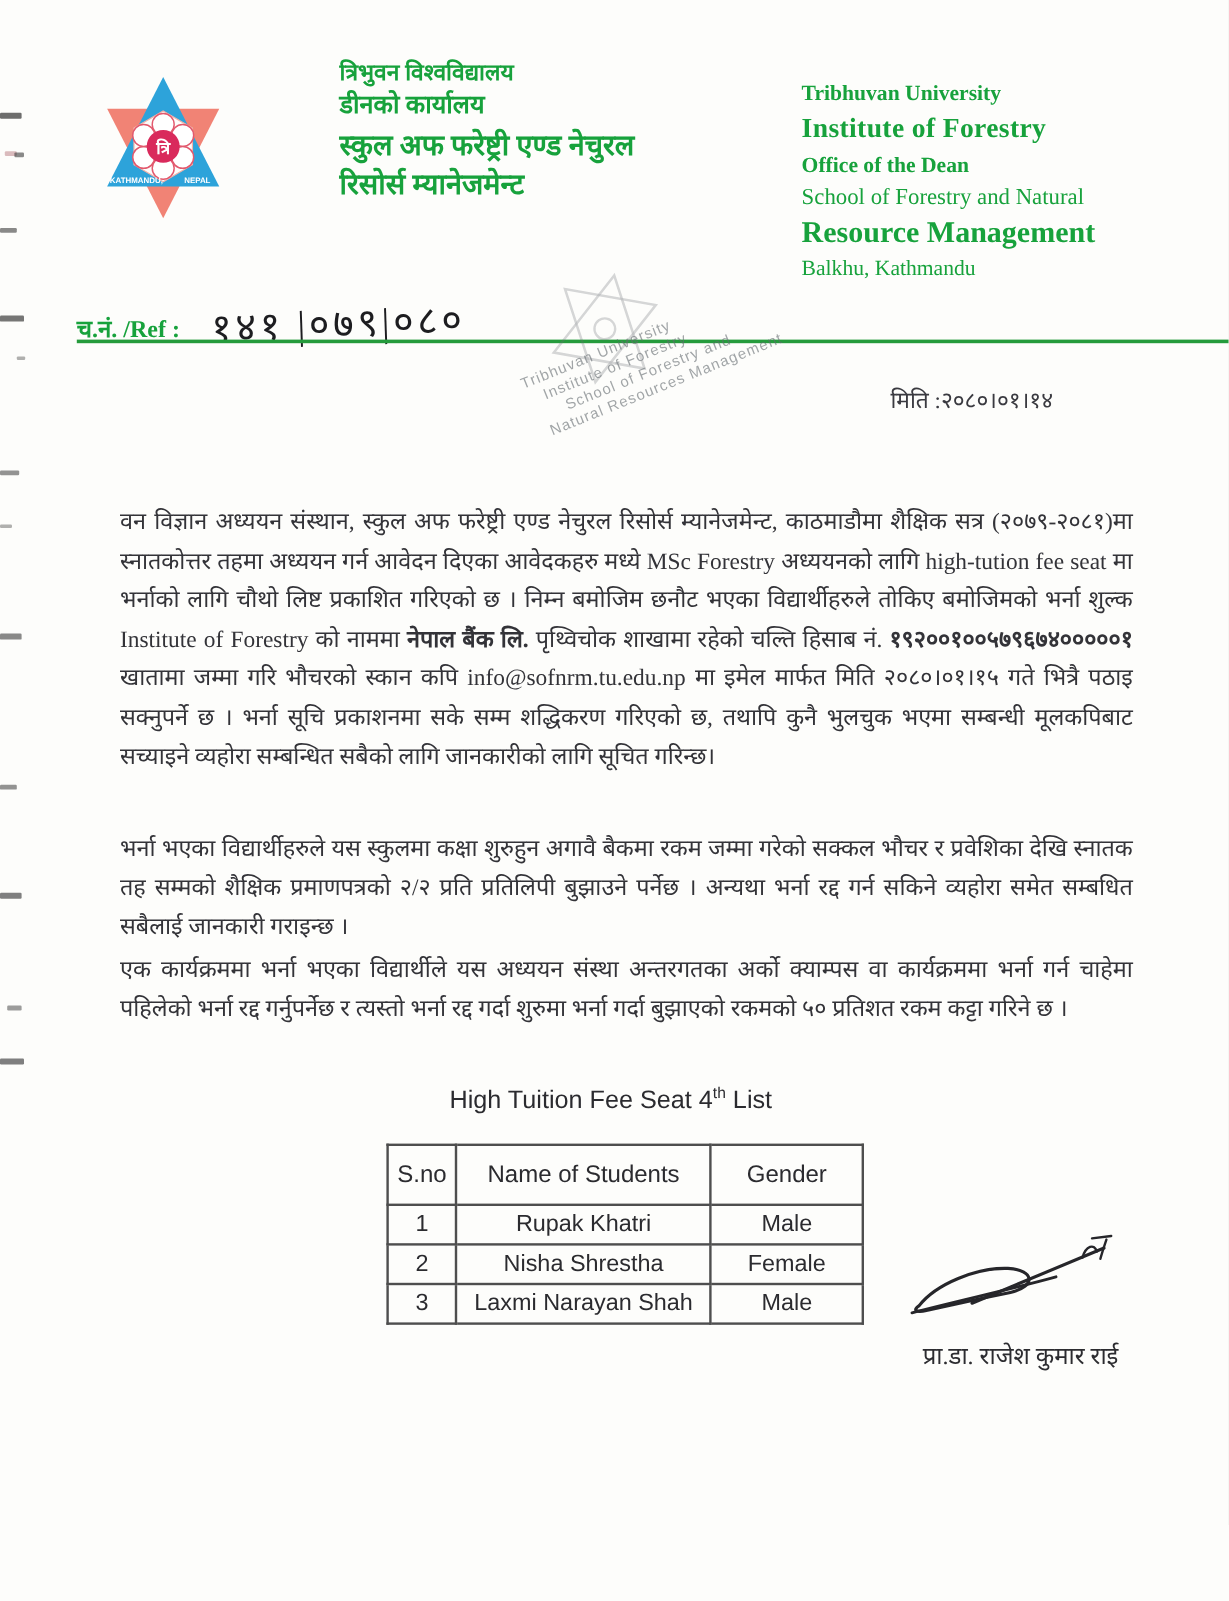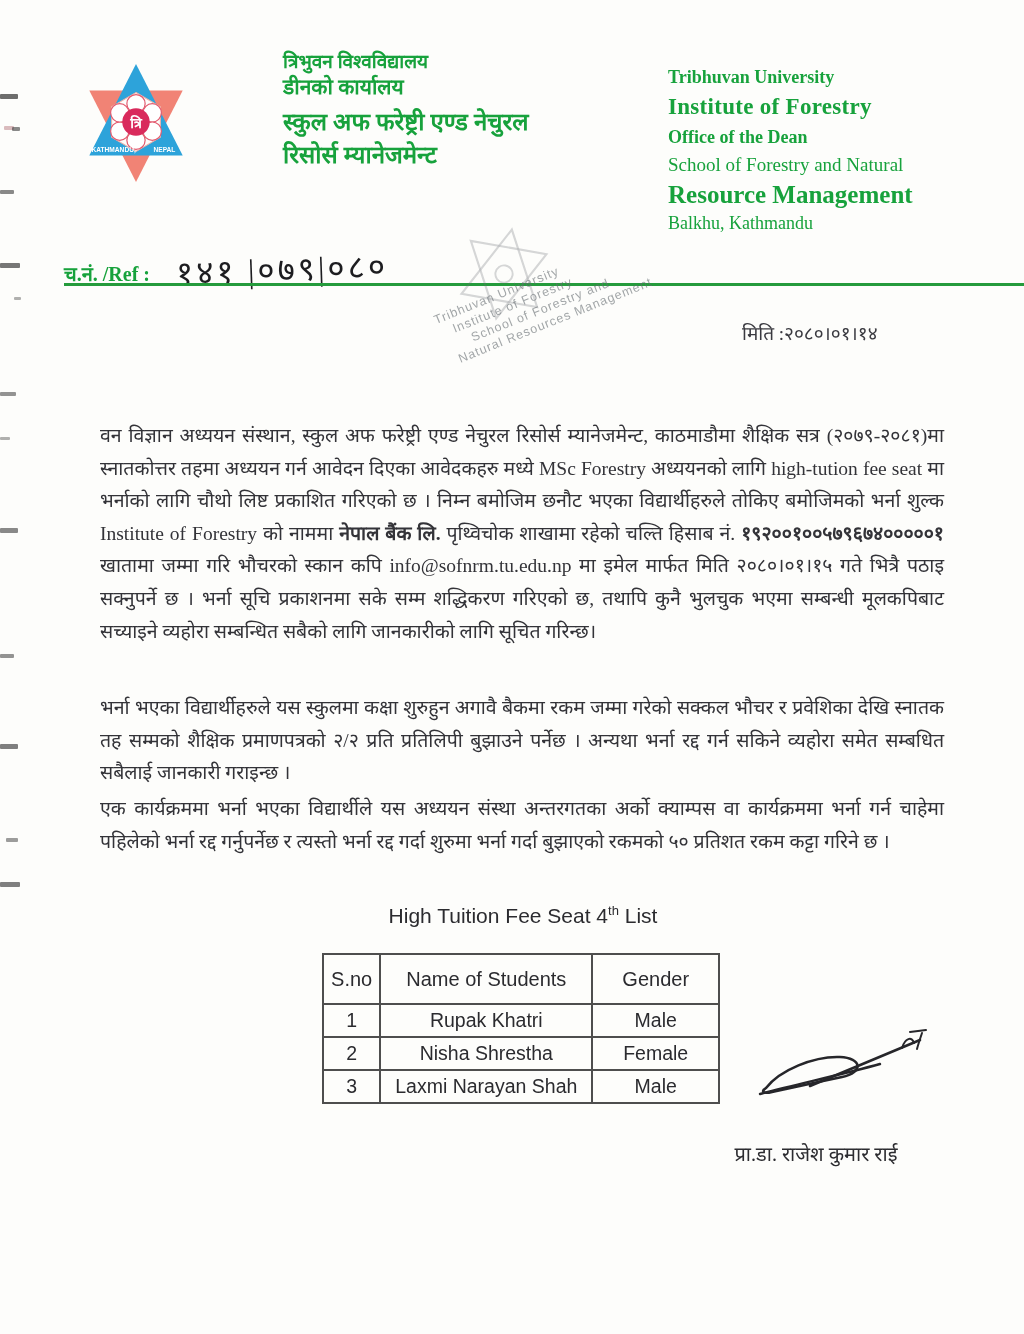--- a/index.html
+++ b/index.html
@@ -55,21 +55,21 @@
   
   .date-line{position:absolute;left:742px;top:320px;font-size:19px;color:#3a3a40;}
   .subject{position:absolute;left:100px;top:374px;width:843px;font-size:20px;font-weight:700;color:#2a2a2e;}
   .para{position:absolute;left:100px;width:844px;font-size:19.5px;line-height:32.6px;text-align:justify;color:#333338;}
   .p1{top:420px;}
   .p2{top:692px;}
   .p3{top:793px;}
   .bold-inline{font-weight:700;}
   
   .list-title{
-    position:absolute;left:324px;top:903px;width:398px;
+    position:absolute;left:310px;top:903px;width:398px;
     text-align:center;font-family:"Liberation Sans", sans-serif;
     font-size:21px;color:#2b2b2f;
   }
   .list-title sup{font-size:13px;}
   .seat-table{
     position:absolute;left:322px;top:953px;width:398px;
     border-collapse:collapse;
     font-family:"Liberation Sans", sans-serif;
     color:#2b2b2f;
   }
@@ -78,21 +78,21 @@
     text-align:center;vertical-align:middle;
     font-size:19.5px;font-weight:400;
   }
   .seat-table th{height:46px;font-size:20px;}
   .seat-table td{height:29px;}
   .col-sno{width:54px;}
   .col-name{width:216px;}
   .col-gender{width:126px;}
   
   .sig{position:absolute;left:752px;top:1026px;width:200px;height:84px;}
-  .sig-name{position:absolute;left:700px;top:1116px;width:232px;text-align:center;font-size:20px;color:#2c2c30;margin-top:24px;}
+  .sig-name{position:absolute;left:700px;top:1116px;width:232px;text-align:right;font-size:20px;color:#2c2c30;}
   .sig-title{position:absolute;left:700px;top:1146px;width:232px;text-align:right;font-size:20px;color:#2c2c30;padding-right:2px;}
   
   .smudge{position:absolute;background:#3c3c3c;border-radius:1px;}
 </style>
 </head>
 <body>
 
 <div class="page">
 
   <div class="logo">

